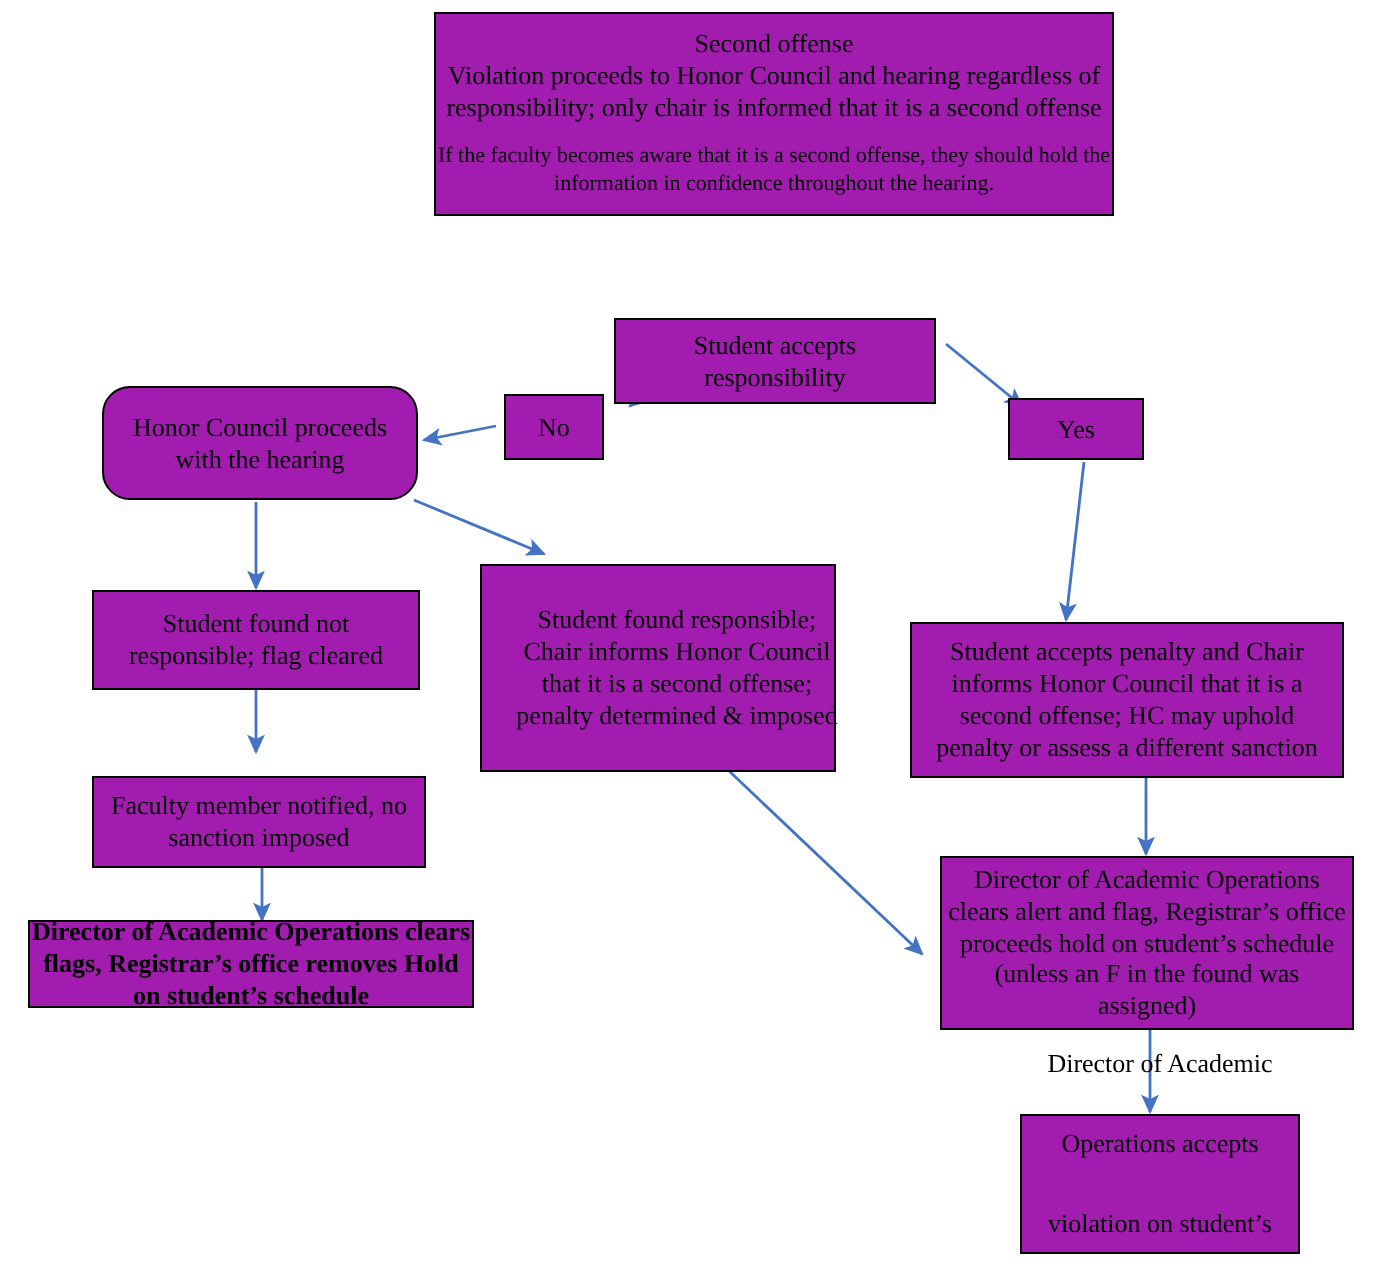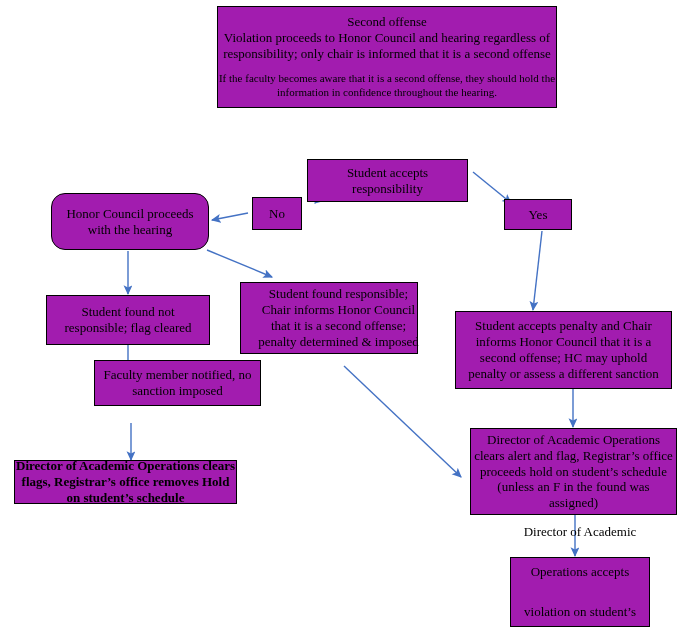--- a/index.html
+++ b/index.html
@@ -95,28 +95,28 @@
   <div class="node" style="left:51px; top:193px; width:158px; height:57px;border-radius:14px;">
     <span class="line">Honor Council proceeds</span>
     <span class="line">with the hearing</span>
   </div>
 
   <div class="node" style="left:46px; top:295px; width:164px; height:50px;">
     <span class="line">Student found not</span>
     <span class="line">responsible; flag cleared</span>
   </div>
 
-  <div class="node" style="left:240px; top:282px; width:178px; height:72px;padding-left:24px;">
+  <div class="node" style="left:240px; top:282px; width:178px; height:104px;padding-left:24px;">
     <span class="line">Student found responsible;</span>
     <span class="line">Chair informs Honor Council</span>
     <span class="line">that it is a second offense;</span>
     <span class="line">penalty determined &amp; imposed</span>
   </div>
 
-  <div class="node" style="left:46px; top:360px; width:167px; height:46px;margin-left:48px;">
+  <div class="node" style="left:46px; top:388px; width:167px; height:46px;">
     <span class="line">Faculty member notified, no</span>
     <span class="line">sanction imposed</span>
   </div>
 
   <div class="node" style="left:14px; top:460px; width:223px; height:44px;font-weight:bold;">
     <span class="line">Director of Academic Operations clears</span>
     <span class="line">flags, Registrar’s office removes Hold</span>
     <span class="line">on student’s schedule</span>
   </div>
 

